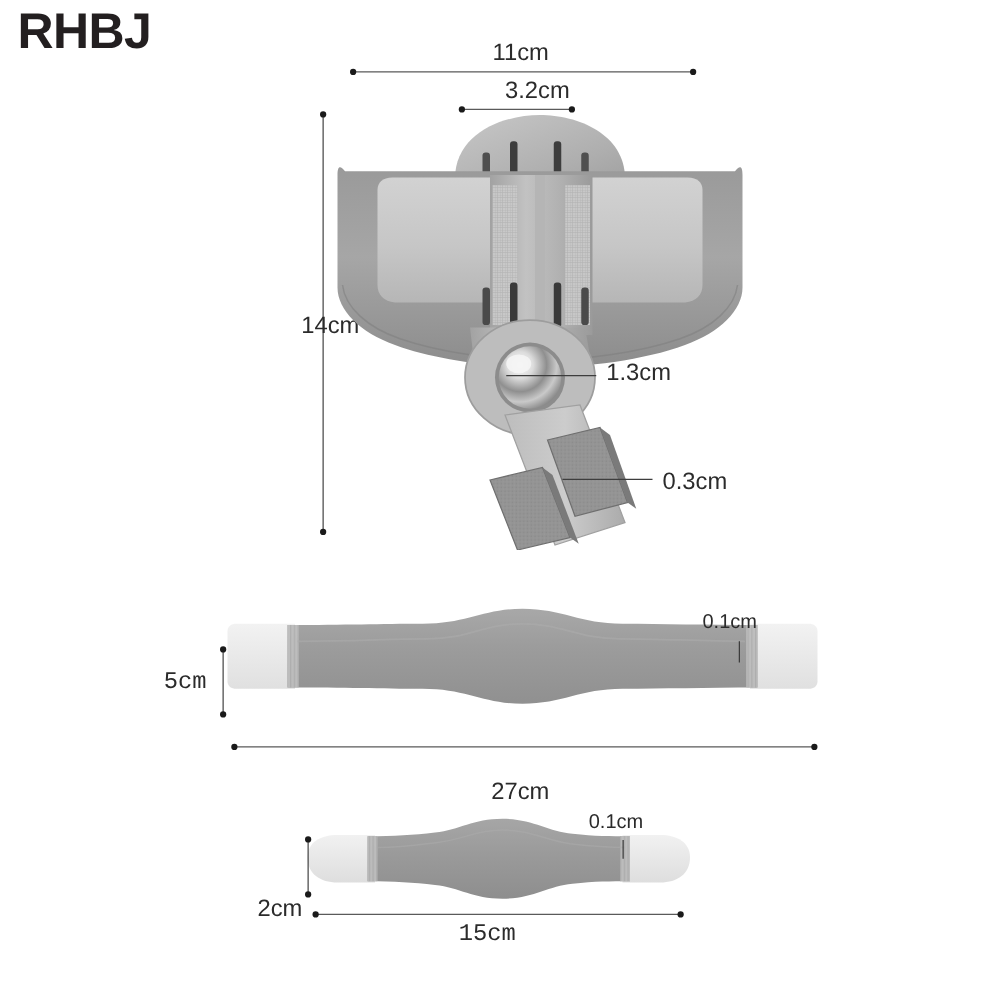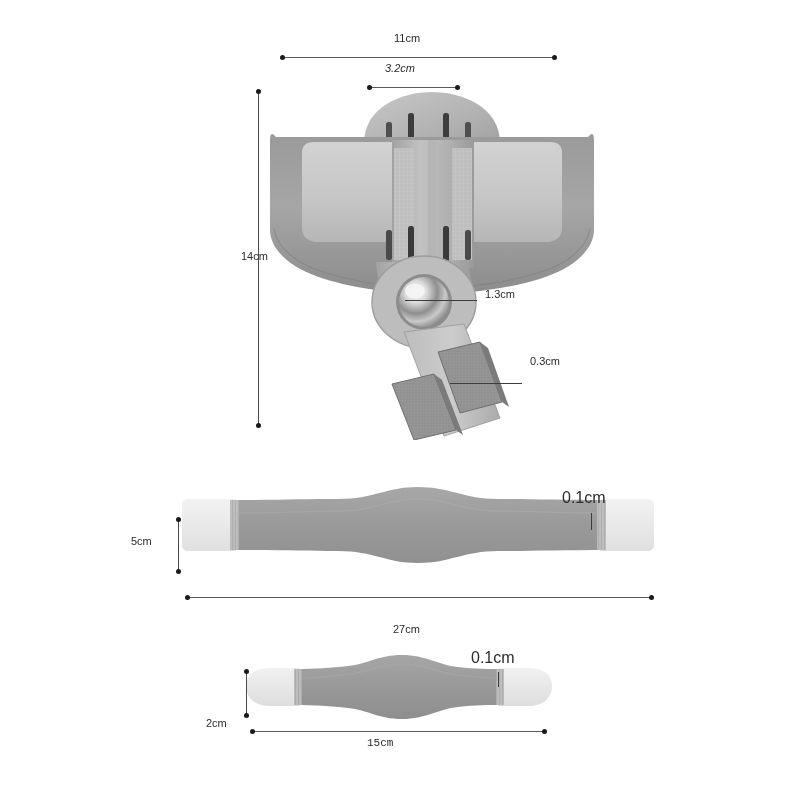--- a/index.html
+++ b/index.html
@@ -18,45 +18,46 @@
     color:#231f20;line-height:1;
   }
 
   
   .dimline-h{height:1px;background:#5a5a5a;}
   .dimline-v{width:1px;background:#4a4a4a;}
   .dot{width:5px;height:5px;border-radius:50%;background:#1a1a1a;}
   .leader{height:1px;background:#3d3d3d;}
   .tick-v{width:1px;background:#3d3d3d;}
   .dimlabel{
-    font-size:11px;color:#2b2b2b;white-space:nowrap;line-height:1;
+    font-size:19px;color:#2b2b2b;white-space:nowrap;line-height:1;
   }
   .dimlabel.sm{font-size:16px;}
 
   
   #brace{left:268px;top:80px;width:330px;height:360px;}
 </style>
 </head>
 <body>
 
 <div id="stage">
 
+  <div class="abs" id="brand">RHBJ</div>
 
   <div class="abs">
     <div class="abs dimline-h" style="left:283px;top:57px;width:272px;"></div>
     <div class="abs dot" style="left:280px;top:55px;"></div>
     <div class="abs dot" style="left:552px;top:55px;"></div>
     <div class="abs dimlabel" style="left:394px;top:33px;">11cm</div>
   </div>
 
   <div class="abs">
     <div class="abs dimline-h" style="left:370px;top:87px;width:88px;"></div>
     <div class="abs dot" style="left:367px;top:85px;"></div>
     <div class="abs dot" style="left:455px;top:85px;"></div>
-    <div class="abs dimlabel" style="left:385px;top:63px;font-style:italic;">3.2cm</div>
+    <div class="abs dimlabel" style="left:404px;top:63px;">3.2cm</div>
   </div>
 
   <div class="abs">
     <div class="abs dimline-v" style="left:258px;top:92px;height:334px;"></div>
     <div class="abs dot" style="left:256px;top:89px;"></div>
     <div class="abs dot" style="left:256px;top:423px;"></div>
     <div class="abs dimlabel" style="left:209px;top:251px;margin-left:32px;">14cm</div>
   </div>
 
   <div class="abs" id="brace">
@@ -166,21 +167,21 @@
     </svg>
   </div>
 
   <div class="abs">
     <div class="abs leader" style="left:405px;top:300px;width:72px;"></div>
     <div class="abs dimlabel" style="left:485px;top:289px;">1.3cm</div>
   </div>
 
   <div class="abs">
     <div class="abs leader" style="left:450px;top:383px;width:72px;"></div>
-    <div class="abs dimlabel" style="left:530px;top:356px;">0.3cm</div>
+    <div class="abs dimlabel" style="left:530px;top:376px;">0.3cm</div>
   </div>
 
   <div class="abs" style="left:178px;top:485px;width:480px;height:100px;">
     <svg width="480" height="100" viewBox="0 0 480 100" xmlns="http://www.w3.org/2000/svg">
       <defs>
         <linearGradient id="lsG" x1="0" y1="0" x2="0" y2="1">
           <stop offset="0%" stop-color="#a8a8a8"></stop>
           <stop offset="40%" stop-color="#9c9c9c"></stop>
           <stop offset="100%" stop-color="#909090"></stop>
         </linearGradient>
@@ -220,21 +221,21 @@
 
   <div class="abs">
     <div class="abs dimlabel sm" style="left:562px;top:490px;">0.1cm</div>
     <div class="abs tick-v" style="left:591px;top:513px;height:17px;"></div>
   </div>
 
   <div class="abs">
     <div class="abs dimline-v" style="left:178px;top:520px;height:52px;"></div>
     <div class="abs dot" style="left:176px;top:517px;"></div>
     <div class="abs dot" style="left:176px;top:569px;"></div>
-    <div class="abs dimlabel" style="left:131px;top:536px;">5cm</div>
+    <div class="abs dimlabel" style="left:131px;top:536px;font-family:Liberation Mono, monospace;">5cm</div>
   </div>
 
   <div class="abs">
     <div class="abs dimline-h" style="left:188px;top:597px;width:464px;"></div>
     <div class="abs dot" style="left:185px;top:595px;"></div>
     <div class="abs dot" style="left:649px;top:595px;"></div>
     <div class="abs dimlabel" style="left:393px;top:624px;">27cm</div>
   </div>
 
   <div class="abs" style="left:244px;top:652px;width:310px;height:70px;">

